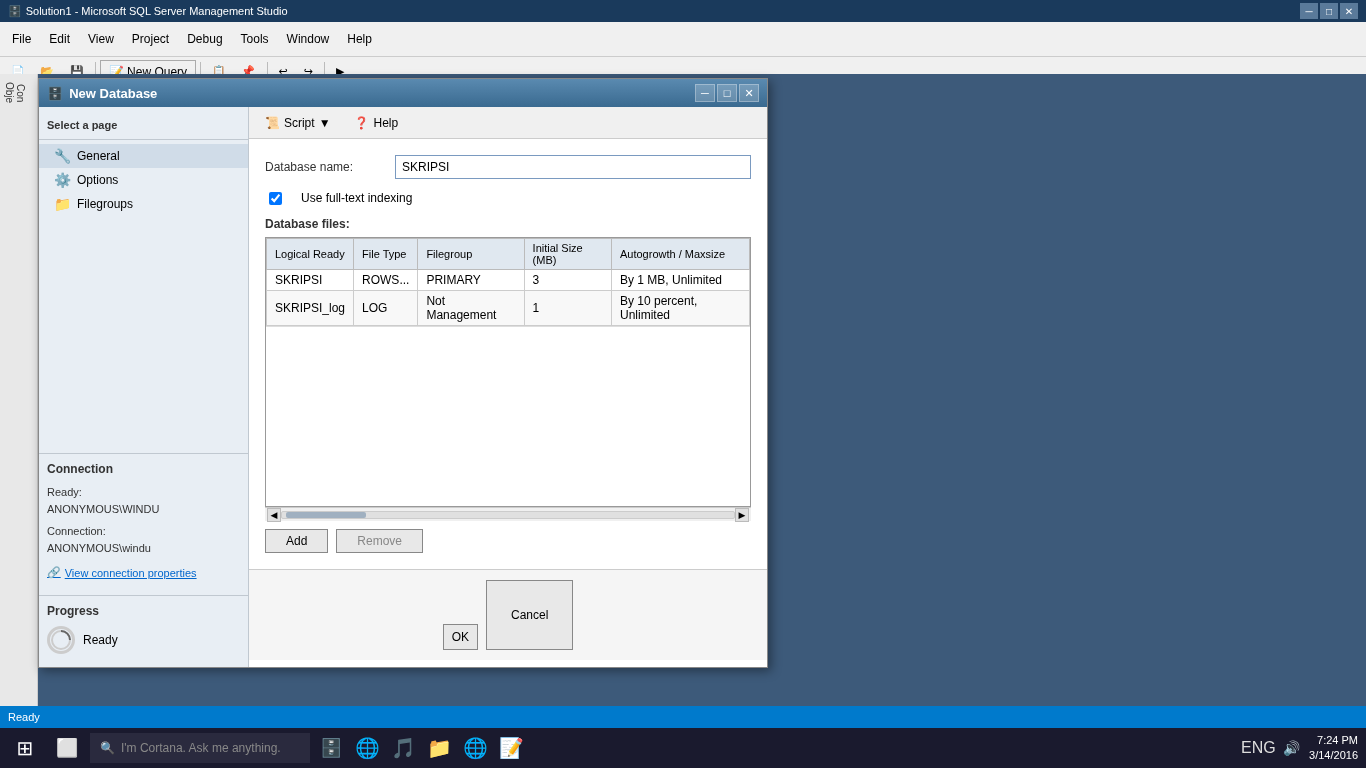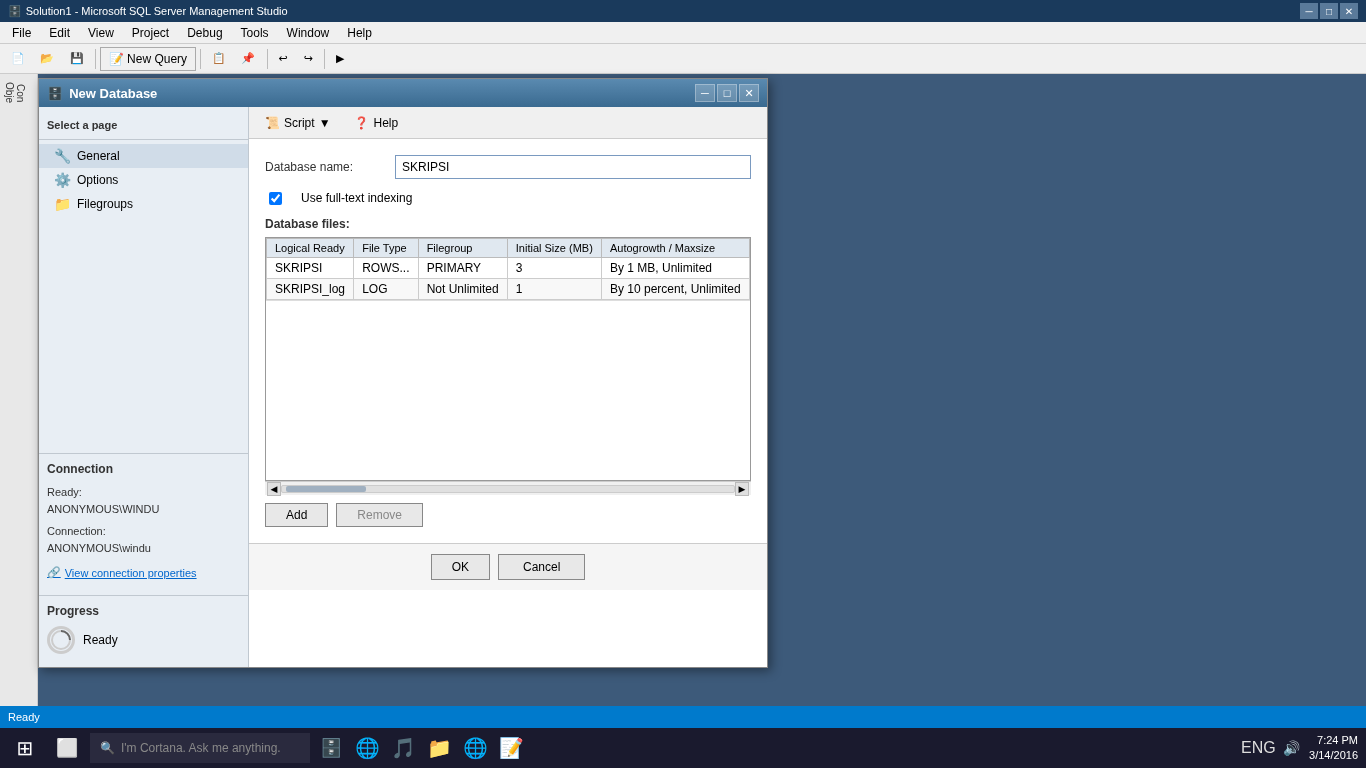--- a/index.html
+++ b/index.html
@@ -5,21 +5,21 @@
     * { margin: 0; padding: 0; box-sizing: border-box; }
     body { width: 1366px; height: 768px; overflow: hidden; font-family: 'Segoe UI', Tahoma, sans-serif; font-size: 12px; background: #4a6fa5; position: relative; }
 
     
     .title-bar { background: #1a3a5c; color: white; height: 22px; display: flex; align-items: center; justify-content: space-between; padding: 0 8px; font-size: 11px; }
     .title-bar-left { display: flex; align-items: center; gap: 4px; }
     .title-bar-controls { display: flex; gap: 2px; }
     .title-btn { width: 18px; height: 16px; background: #5a7a9a; border: none; color: white; font-size: 10px; cursor: pointer; display: flex; align-items: center; justify-content: center; }
 
     
-    .menu-bar { background: #f0f0f0; height: 22px; display: flex; align-items: center; padding: 0 4px; border-bottom: 1px solid #ccc; gap: 2px; }
+    .menu-bar { background: #f0f0f0; height: 35px; display: flex; align-items: center; padding: 0 4px; border-bottom: 1px solid #ccc; gap: 2px; }
     .menu-item { padding: 2px 8px; font-size: 12px; cursor: pointer; color: #000; }
 
     
     .toolbar { background: #f0f0f0; height: 30px; display: flex; align-items: center; padding: 0 4px; border-bottom: 1px solid #ccc; gap: 2px; }
     .toolbar-btn { height: 24px; padding: 2px 6px; background: #f0f0f0; border: 1px solid transparent; font-size: 11px; cursor: pointer; display: flex; align-items: center; gap: 3px; }
     .toolbar-separator { width: 1px; height: 20px; background: #bbb; margin: 0 2px; }
     .new-query-btn { background: #f0f0f0; border: 1px solid #aaa; padding: 2px 8px; font-size: 12px; cursor: pointer; }
 
     
     .status-bar { background: #007acc; color: white; height: 22px; display: flex; align-items: center; padding: 0 8px; font-size: 11px; position: absolute; bottom: 40px; left: 0; right: 0; }
@@ -77,21 +77,21 @@
     .files-table tr:nth-child(even) td { background: #f8f8f8; }
 
     
     .table-scroll { overflow-x: auto; border: 1px solid #999; margin-bottom: 0; }
     .scroll-bar-h { height: 14px; background: #f0f0f0; border-top: 1px solid #ccc; display: flex; align-items: center; padding: 0 2px; }
     .scroll-track { flex: 1; height: 8px; background: #e0e0e0; border: 1px solid #ccc; border-radius: 2px; position: relative; }
     .scroll-thumb { width: 80px; height: 6px; background: #a0b0c0; border-radius: 2px; position: absolute; left: 4px; }
     .scroll-arrow { width: 14px; height: 14px; background: #e0e0e0; border: 1px solid #bbb; display: flex; align-items: center; justify-content: center; font-size: 9px; cursor: pointer; }
     .btn-add { padding: 4px 20px; background: #e8e8e8; border: 1px solid #888; font-size: 12px; cursor: pointer; }
     .btn-remove { padding: 4px 20px; background: #e8e8e8; border: 1px solid #888; font-size: 12px; cursor: pointer; color: #888; }
-    .btn-ok { padding: 5px 20px; background: #e8e8e8; border: 1px solid #888; font-size: 12px; cursor: pointer; }
+    .btn-ok { padding: 5px 8px; background: #e8e8e8; border: 1px solid #888; font-size: 12px; cursor: pointer; margin-top: 44px; }
     .btn-cancel { padding: 5px 24px; background: #e8e8e8; border: 1px solid #888; font-size: 12px; cursor: pointer; }
 
     
     .dialog-footer { display: flex; justify-content: center; gap: 8px; padding: 10px 16px; border-top: 1px solid #ccc; background: #f5f5f5; }
 
     
     .clock { text-align: right; line-height: 1.4; }
 
     
     .start-btn { font-size: 20px; color: white; }
@@ -268,21 +268,21 @@
                 <tr>
                   <td>SKRIPSI</td>
                   <td>ROWS...</td>
                   <td>PRIMARY</td>
                   <td>3</td>
                   <td>By 1 MB, Unlimited</td>
                 </tr>
                 <tr>
                   <td>SKRIPSI_log</td>
                   <td>LOG</td>
-                  <td>Not Unlimited</td>
+                  <td>Not Management</td>
                   <td>1</td>
                   <td>By 10 percent, Unlimited</td>
                 </tr>
               </tbody>
             </table>
 
             <div style="height: 180px; background: white; border-top: 1px solid #ddd;"></div>
           </div>
 
           <div class="scroll-bar-h">

